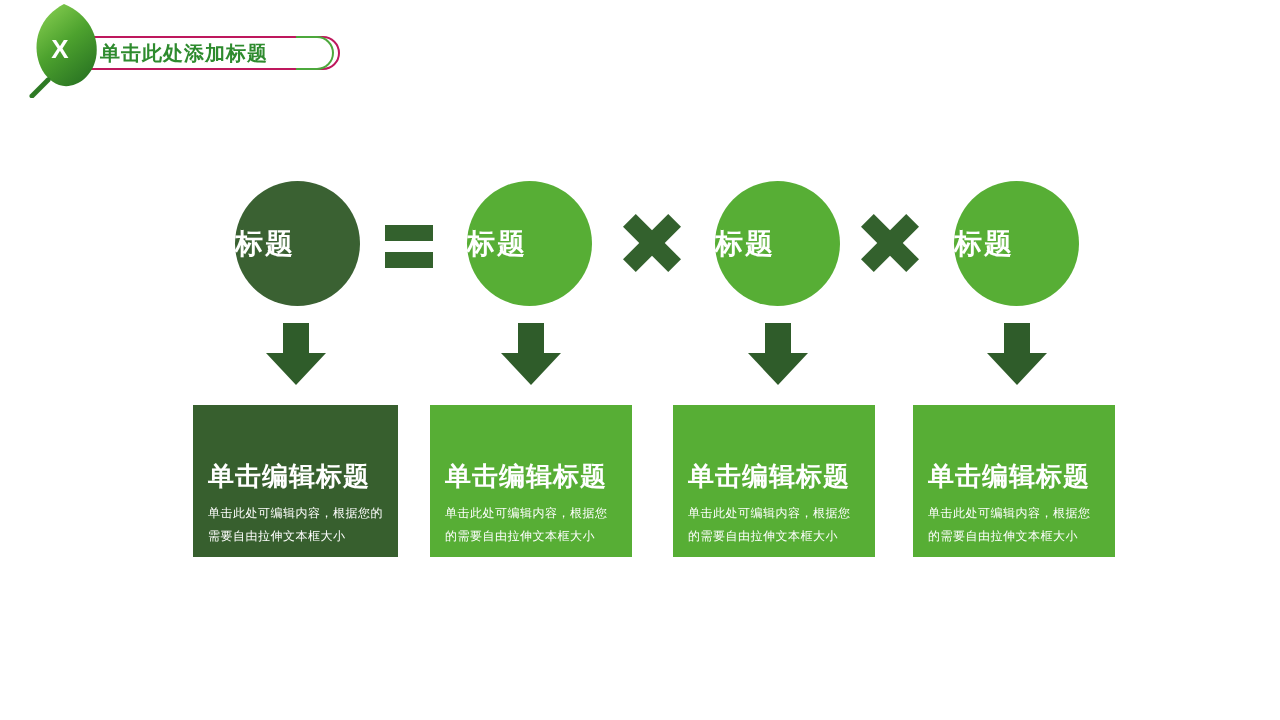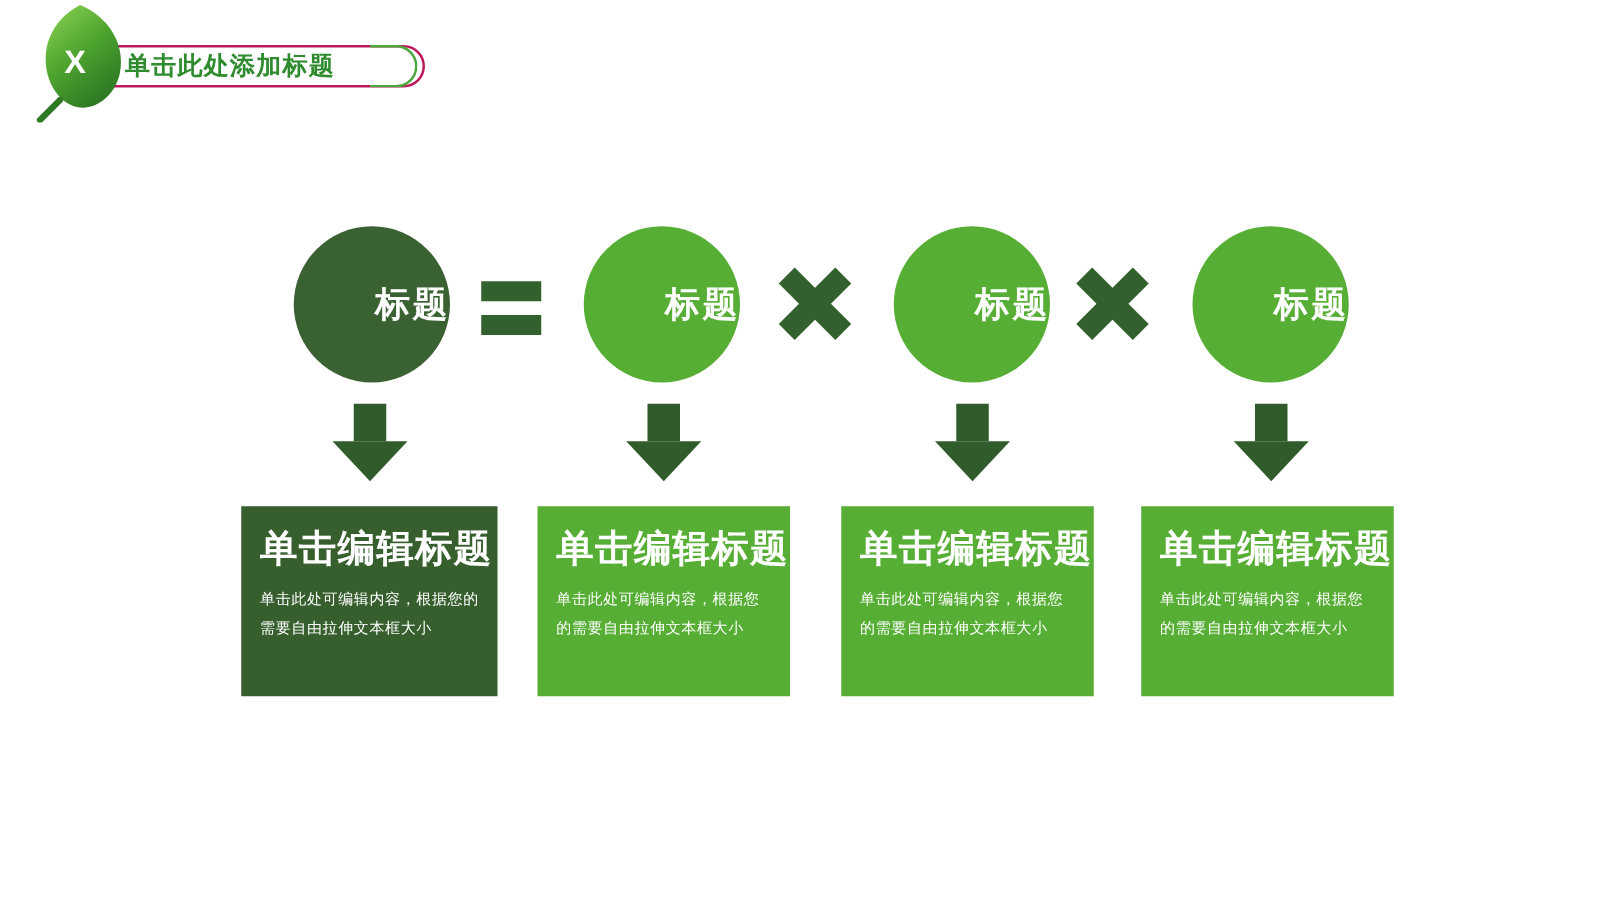--- a/index.html
+++ b/index.html
@@ -49,21 +49,21 @@
   .leaf-wrap svg { display: block; }
 
   
   .circle {
     position: absolute;
     top: 181px;
     width: 125px; height: 125px;
     border-radius: 50%;
     display: flex;
     align-items: center;
-    justify-content: flex-end;
+    justify-content: flex-start;
     color: #ffffff;
     font-size: 28px;
     font-weight: bold;
     letter-spacing: 2px;
   }
   .circle.dark  { background: #3a6132; }
   .circle.light { background: #57ae35; }
   .c1 { left: 235px; }
   .c2 { left: 467px; }
   .c3 { left: 715px; }
@@ -123,25 +123,26 @@
   .card {
     position: absolute;
     top: 405px;
     height: 152px;
     padding: 14px 15px 0 15px;
     color: #ffffff;
   }
   .card.dark  { background: #375f2e; }
   .card.light { background: #57ae35; }
   .card .card-title {
-    font-size: 30px;
+    font-size: 26px;
     font-weight: bold;
     letter-spacing: 1px;
     margin-bottom: 8px;
     white-space: nowrap;
+    margin-top: 40px;
   }
   .card .card-body {
     font-size: 12px;
     line-height: 23px;
     letter-spacing: 0.5px;
   }
   .b1 { left: 193px; width: 205px; }
   .b2 { left: 430px; width: 202px; }
   .b3 { left: 673px; width: 202px; }
   .b4 { left: 913px; width: 202px; }

